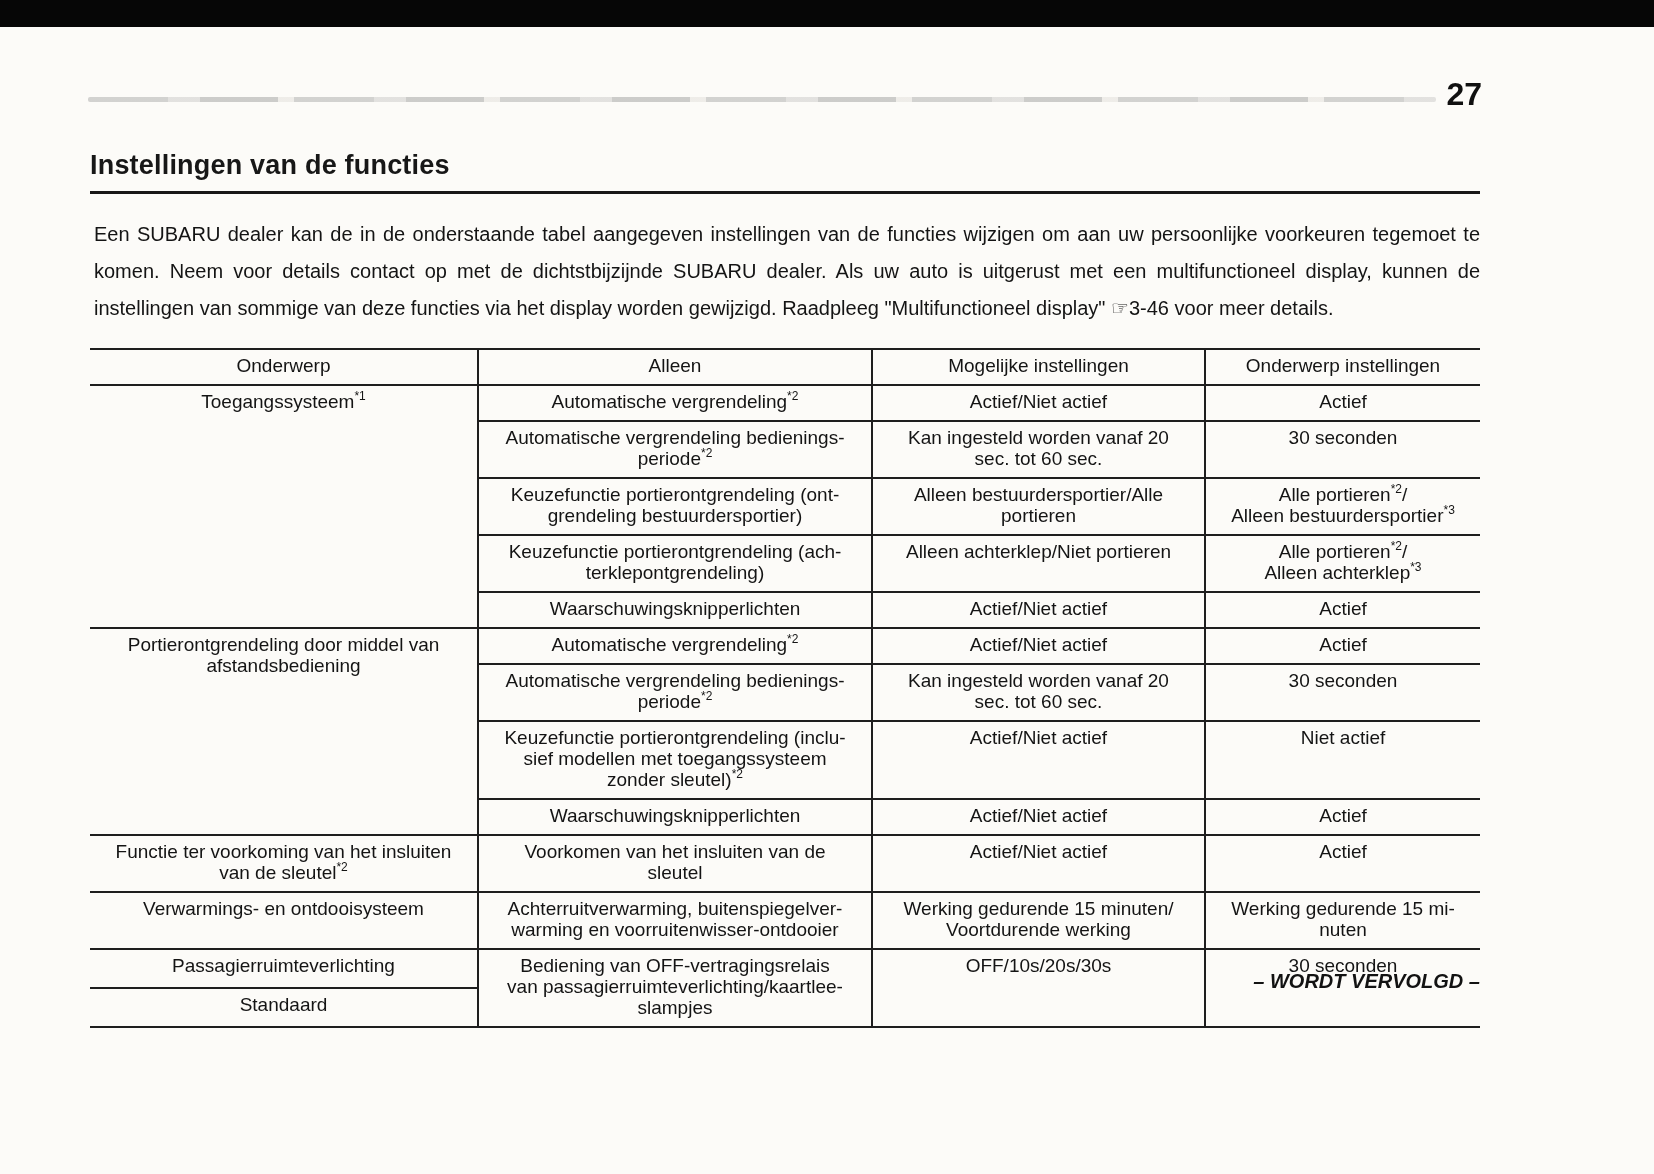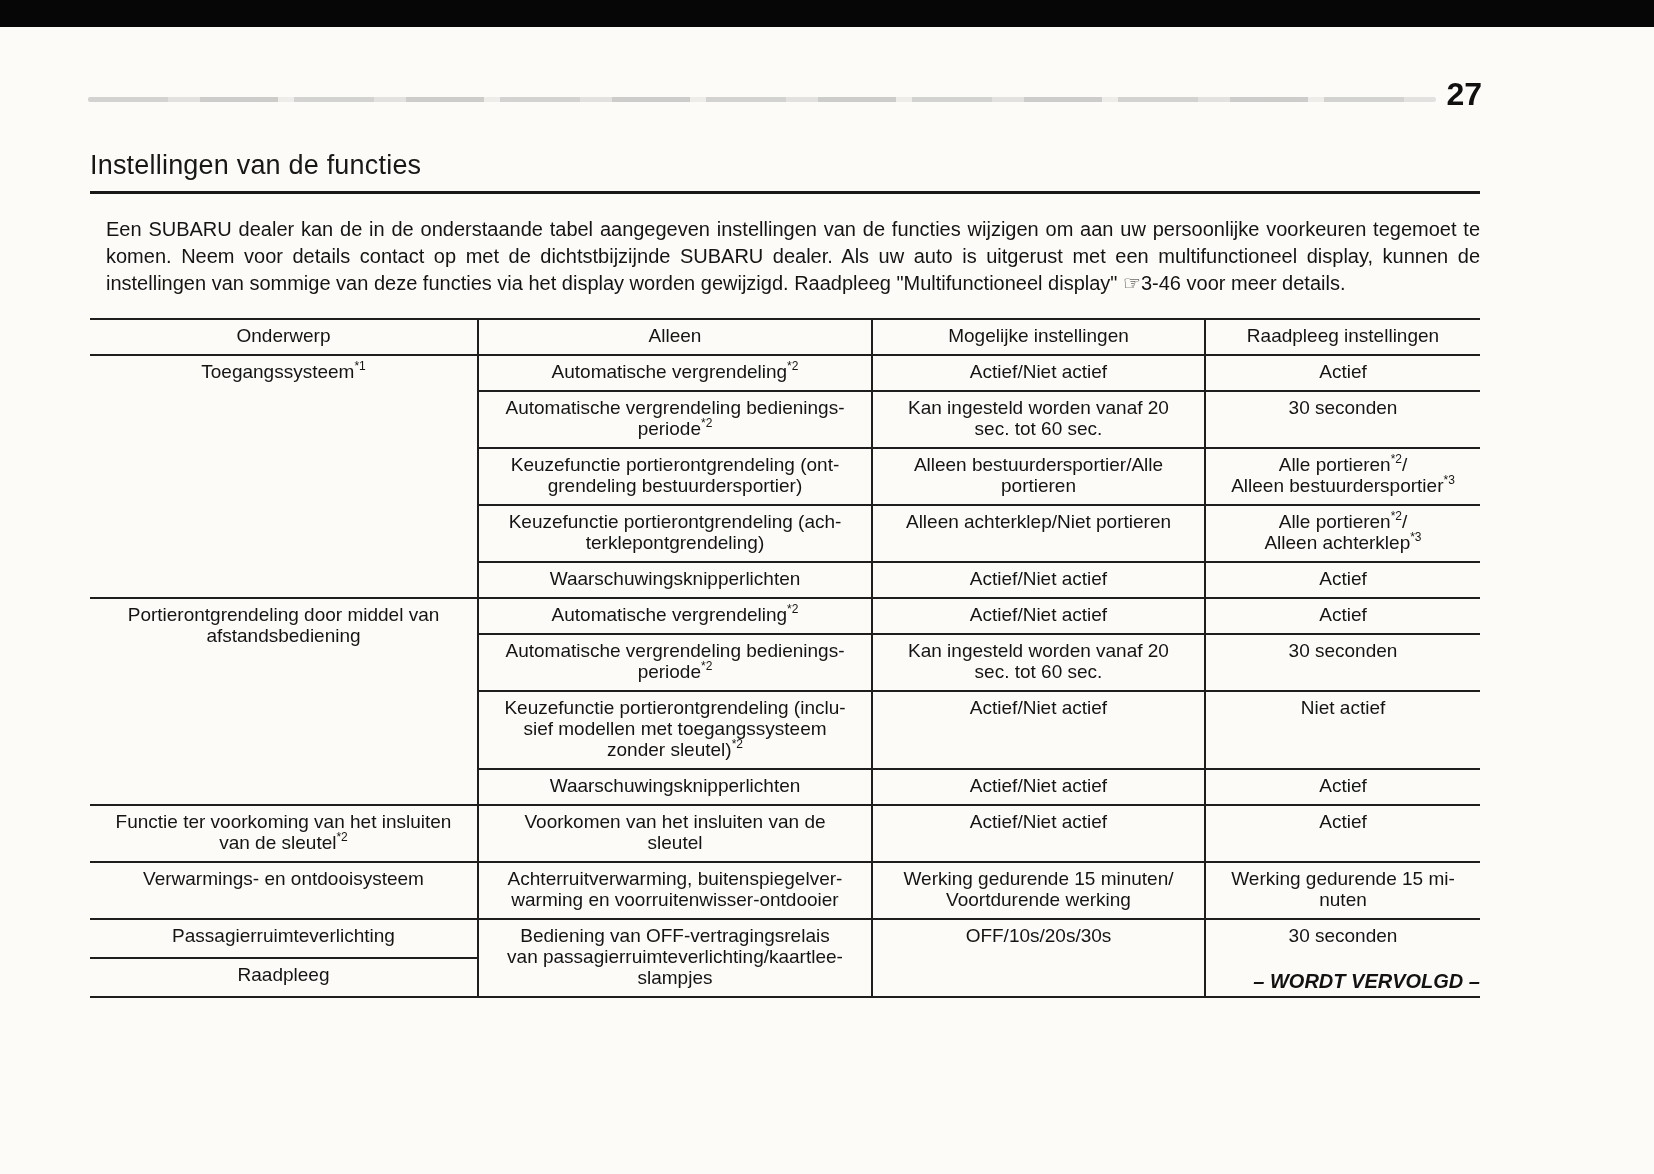--- a/index.html
+++ b/index.html
@@ -40,29 +40,29 @@
     color: #101010;
   }
   .content {
     position: absolute;
     left: 90px; top: 150px;
     width: 1390px;
   }
   .title {
     margin: 0;
     font-size: 27px;
-    font-weight: normal;
+    font-weight: bold;
     letter-spacing: .2px;
     padding-bottom: 10px;
     border-bottom: 3px solid #181818;
   }
   .intro {
-    margin: 22px 0 0 16px;
+    margin: 22px 0 0 4px;
     font-size: 20px;
-    line-height: 27px;
+    line-height: 37px;
     text-align: justify;
     color: #141414;
   }
   table.settings {
     margin-top: 21px;
     border-collapse: collapse;
     table-layout: fixed;
     width: 1390px;
     font-size: 19px;
   }
@@ -113,21 +113,21 @@
         <col style="width:388px">
           <col style="width:394px">
           <col style="width:333px">
           <col style="width:275px">
       </colgroup>
       <thead>
         <tr>
           <th class="c1">Onderwerp</th>
           <th class="c2">Alleen</th>
           <th class="c3">Mogelijke instellingen</th>
-          <th class="c4">Raadpleeg instellingen</th>
+          <th class="c4">Onderwerp instellingen</th>
         </tr>
       </thead>
       <tbody>
 
         <tr>
           <td class="c1" rowspan="5">Toegangssysteem<sup>*1</sup></td>
           <td class="c2">Automatische vergrendeling<sup>*2</sup></td>
           <td class="c3">Actief/Niet actief</td>
           <td class="c4">Actief</td>
         </tr>
@@ -188,20 +188,20 @@
           <td class="c4">Werking gedurende 15 mi-<br>nuten</td>
         </tr>
 
         <tr>
           <td class="c1">Passagierruimteverlichting</td>
           <td class="c2" rowspan="2">Bediening van OFF-vertragingsrelais<br>van passagierruimteverlichting/kaartlee-<br>slampjes</td>
           <td class="c3" rowspan="2">OFF/10s/20s/30s</td>
           <td class="c4" rowspan="2">30 seconden</td>
         </tr>
         <tr>
-          <td class="c1">Raadpleeg</td>
+          <td class="c1">Standaard</td>
         </tr>
       </tbody>
     </table>
   </div>
 
   <div class="footer-note">– WORDT VERVOLGD –</div>
 </div>
 
 </body></html>

